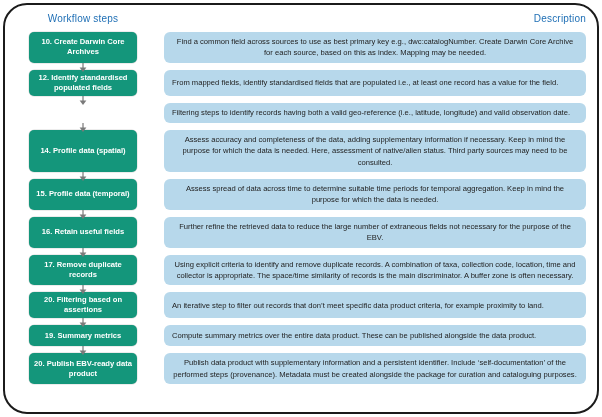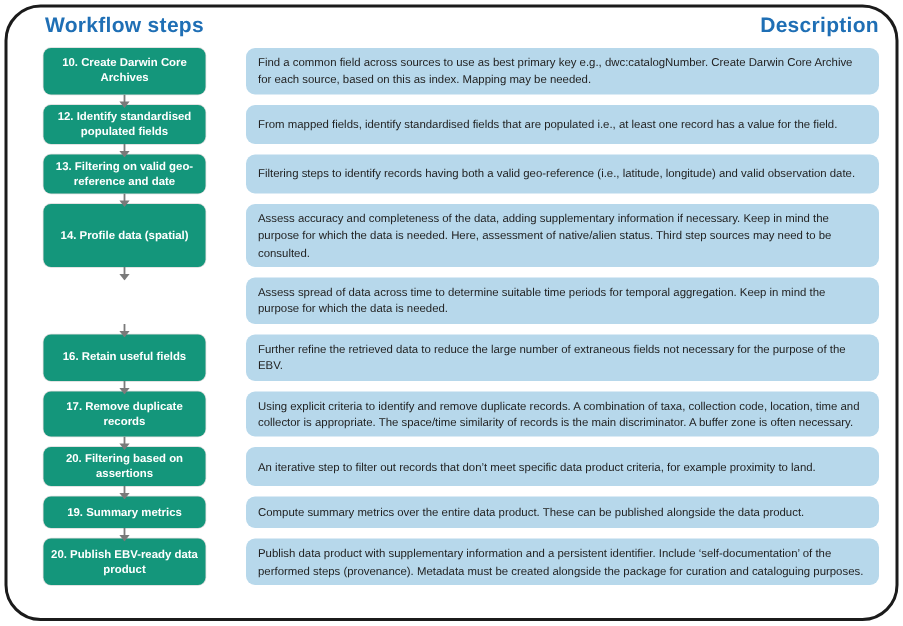--- a/index.html
+++ b/index.html
@@ -39,22 +39,22 @@
     width:134px;
     text-align:center;
     flex-shrink:0;
   }
   .h-right{
     flex:1;
     padding-left:32px;
     text-align:right;
   }
   .col-header{
-    font-size:14px;
-    font-weight:bold;
+    font-size:10px;
+    font-weight:normal;
     color:var(--header-blue);
     letter-spacing:0.2px;
   }
   .rows{
     display:flex;
     flex-direction:column;
     gap:7px;
   }
   .row{
     display:flex;
@@ -88,20 +88,21 @@
     top:100%;
     left:50%;
     transform:translateX(-50%);
     width:12px;height:9px;
     z-index:2;
   }
   .right-col{
     flex:1;
     padding-left:14px;
     display:flex;
+    text-align:center;
   }
   .desc-box{
     flex:1;
     background:var(--desc-blue);
     border-radius:6px;
     padding:4px 8px;
     font-size:7.6px;
     line-height:1.5;
     color:var(--desc-text);
     min-height:20px;
@@ -156,23 +157,20 @@
     </div>
     <div class="right-col">
       <div class="desc-box">
         <p>From mapped fields, identify standardised fields that are populated i.e., at least one record has a value for the field.</p>
       </div>
     </div>
   </div>
 
   <div class="row">
     <div class="left-col">
-      <div class="step-box">
-        <span>13. Filtering on valid geo-reference and date</span>
-      </div>
       <svg class="arrow" viewBox="0 0 12 9" xmlns="http://www.w3.org/2000/svg">
         <line x1="6" y1="0" x2="6" y2="5.2" stroke="#7A7A7A" stroke-width="1.2"></line>
         <polygon points="2.6,4.6 9.4,4.6 6,9" fill="#7A7A7A"></polygon>
       </svg>
     </div>
     <div class="right-col">
       <div class="desc-box">
         <p>Filtering steps to identify records having both a valid geo-reference (i.e., latitude, longitude) and valid observation date.</p>
       </div>
     </div>
@@ -183,27 +181,30 @@
       <div class="step-box">
         <span>14. Profile data (spatial)</span>
       </div>
       <svg class="arrow" viewBox="0 0 12 9" xmlns="http://www.w3.org/2000/svg">
         <line x1="6" y1="0" x2="6" y2="5.2" stroke="#7A7A7A" stroke-width="1.2"></line>
         <polygon points="2.6,4.6 9.4,4.6 6,9" fill="#7A7A7A"></polygon>
       </svg>
     </div>
     <div class="right-col">
       <div class="desc-box">
-        <p>Assess accuracy and completeness of the data, adding supplementary information if necessary. Keep in mind the purpose for which the data is needed. Here, assessment of native/alien status. Third step sources may need to be consulted.</p>
-      </div>
-    </div>
-  </div>
-
-  <div class="row">
-    <div class="left-col">
+        <p>Assess accuracy and completeness of the data, adding supplementary information if necessary. Keep in mind the purpose for which the data is needed. Here, assessment of native/alien status. Third party sources may need to be consulted.</p>
+      </div>
+    </div>
+  </div>
+
+  <div class="row">
+    <div class="left-col">
+      <div class="step-box">
+        <span>15. Profile data (temporal)</span>
+      </div>
       <svg class="arrow" viewBox="0 0 12 9" xmlns="http://www.w3.org/2000/svg">
         <line x1="6" y1="0" x2="6" y2="5.2" stroke="#7A7A7A" stroke-width="1.2"></line>
         <polygon points="2.6,4.6 9.4,4.6 6,9" fill="#7A7A7A"></polygon>
       </svg>
     </div>
     <div class="right-col">
       <div class="desc-box">
         <p>Assess spread of data across time to determine suitable time periods for temporal aggregation. Keep in mind the purpose for which the data is needed.</p>
       </div>
     </div>

